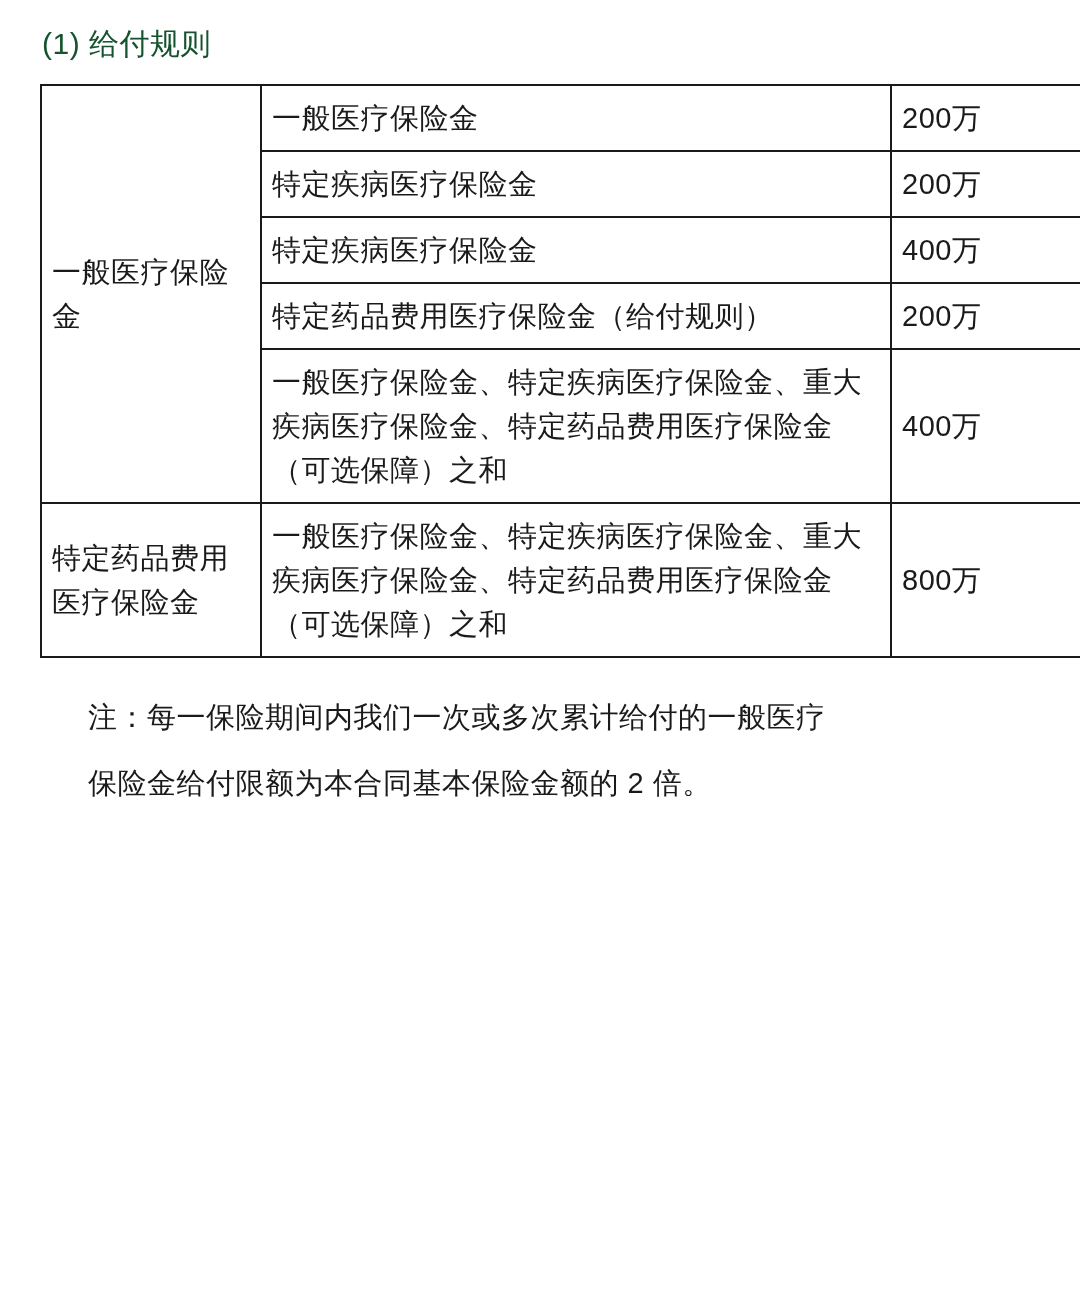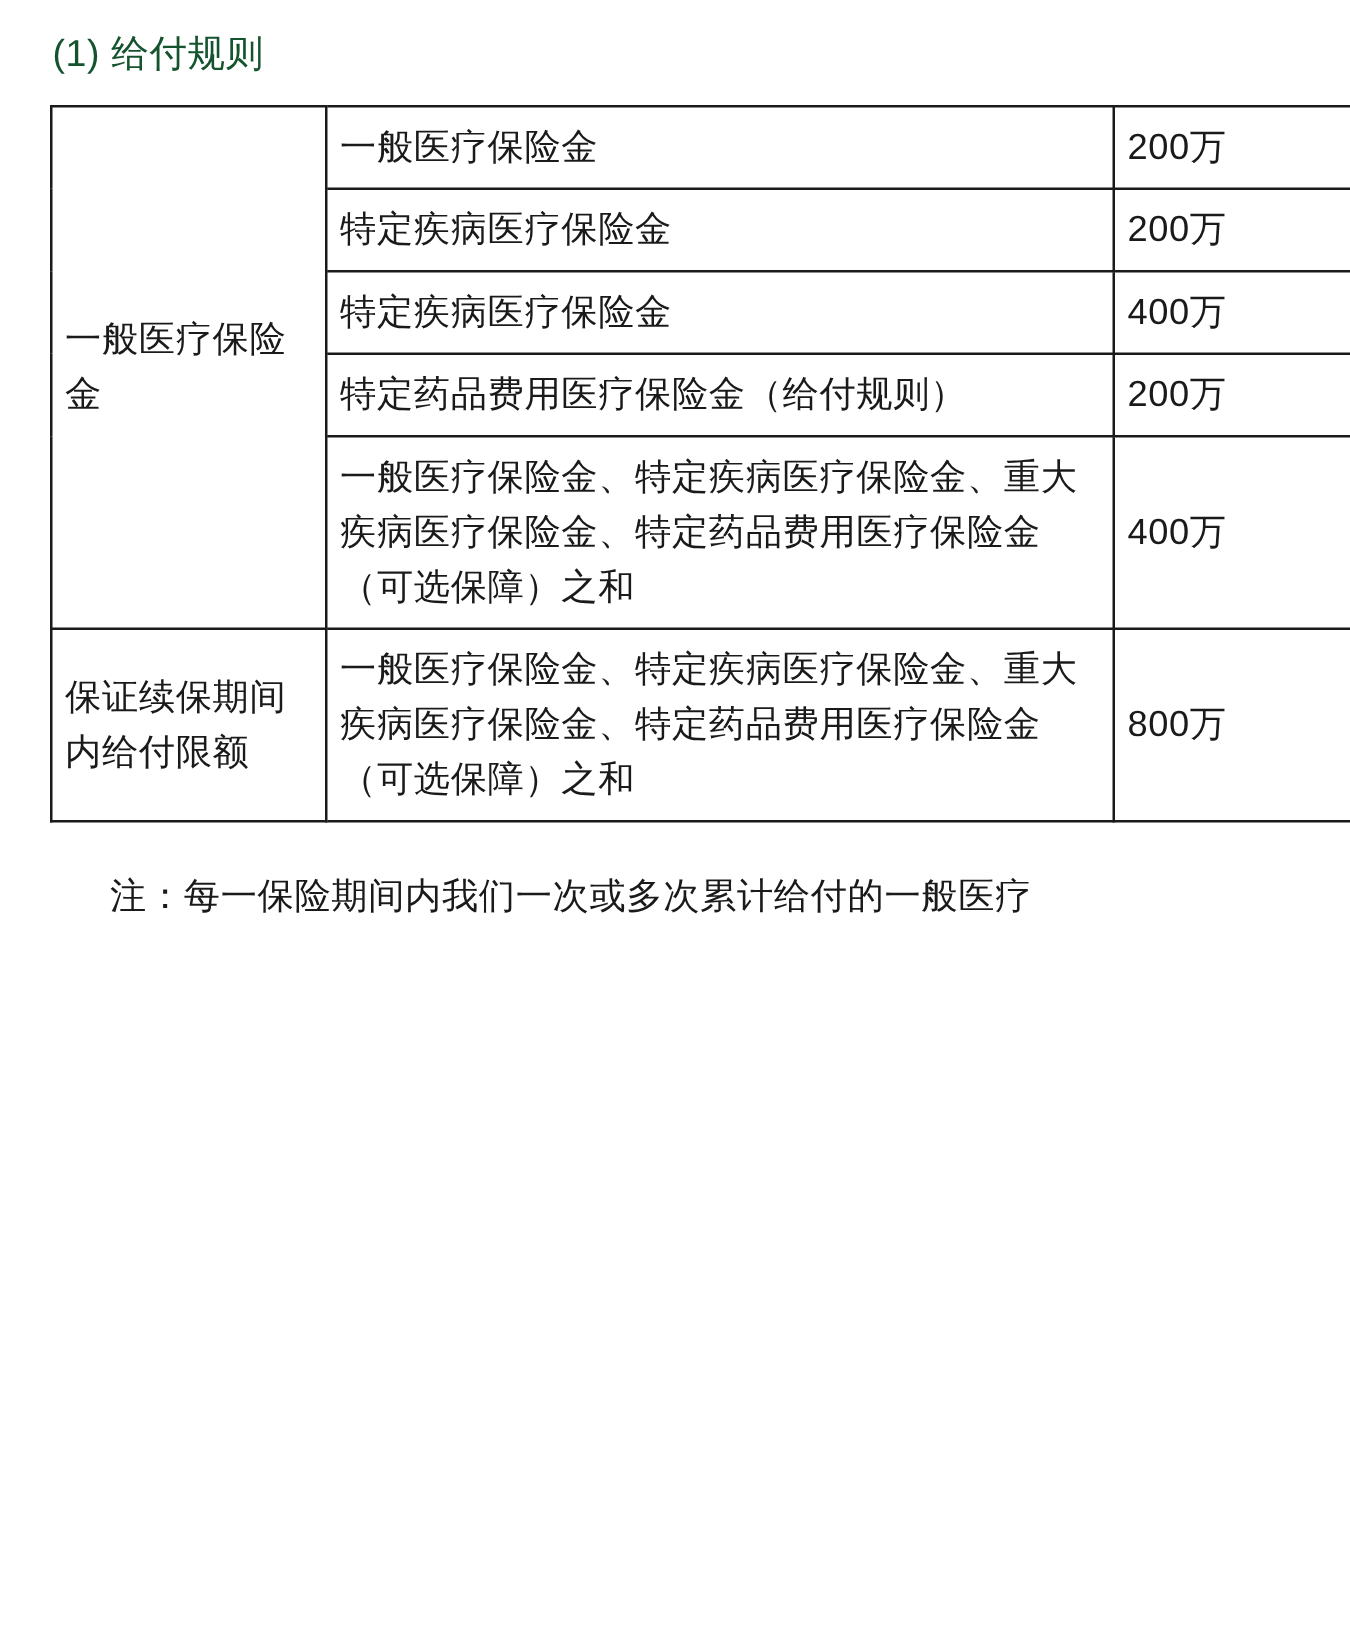--- a/index.html
+++ b/index.html
@@ -84,24 +84,25 @@
       </tr>
       <tr>
         <td class="col-item">特定药品费用医疗保险金（给付规则）</td>
         <td class="col-amount">200万</td>
       </tr>
       <tr>
         <td class="col-item">一般医疗保险金、特定疾病医疗保险金、重大疾病医疗保险金、特定药品费用医疗保险金（可选保障）之和</td>
         <td class="col-amount">400万</td>
       </tr>
       <tr>
-        <td class="col-category">保证续保期间内给付限额</td>
+        <td class="col-category">特定药品费用医疗保险金</td>
         <td class="col-item">一般医疗保险金、特定疾病医疗保险金、重大疾病医疗保险金、特定药品费用医疗保险金（可选保障）之和</td>
         <td class="col-amount">800万</td>
       </tr>
     </tbody>
   </table>
 
   <div class="note">
     <div>注：每一保险期间内我们一次或多次累计给付的一般医疗</div>
+    <div>保险金给付限额为本合同基本保险金额的 2 倍。</div>
   </div>
 
 </div>
 
 </body></html>

